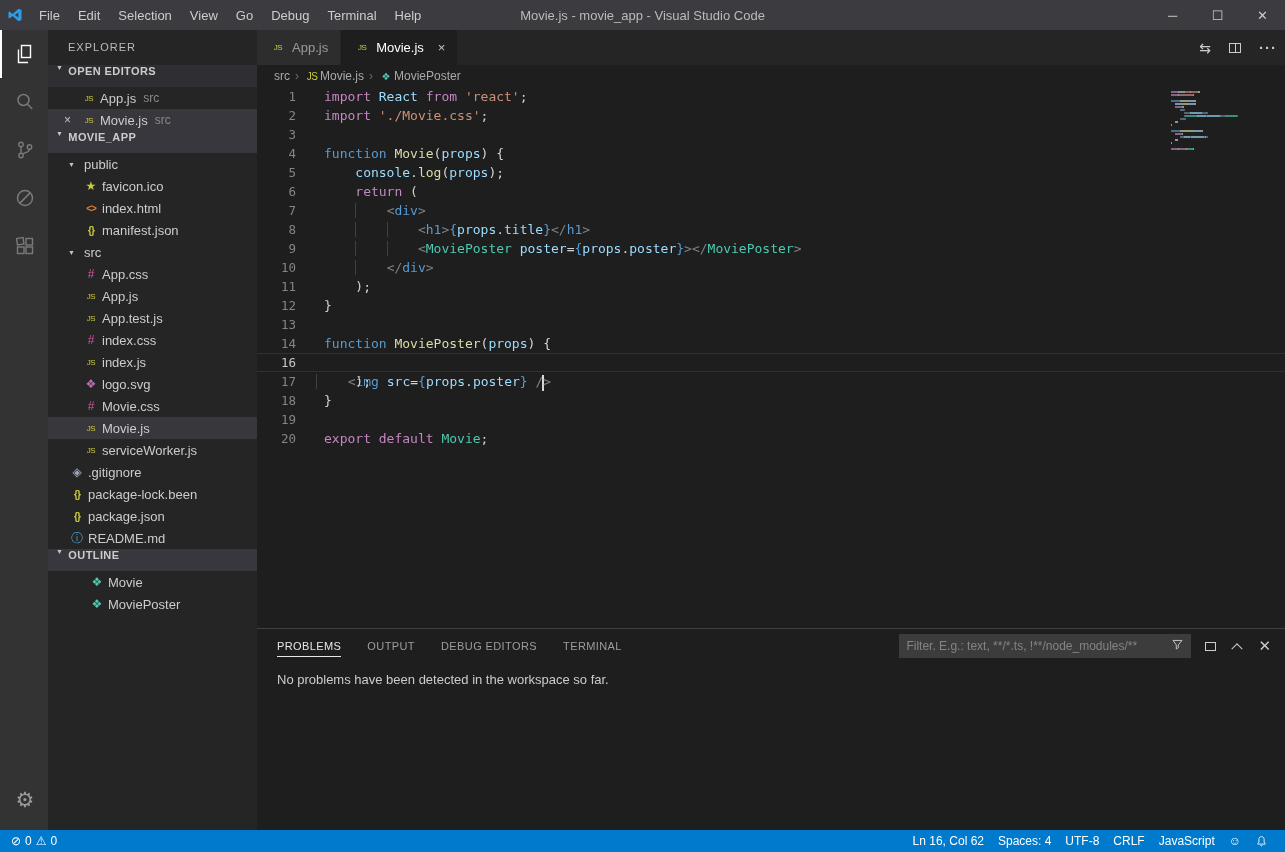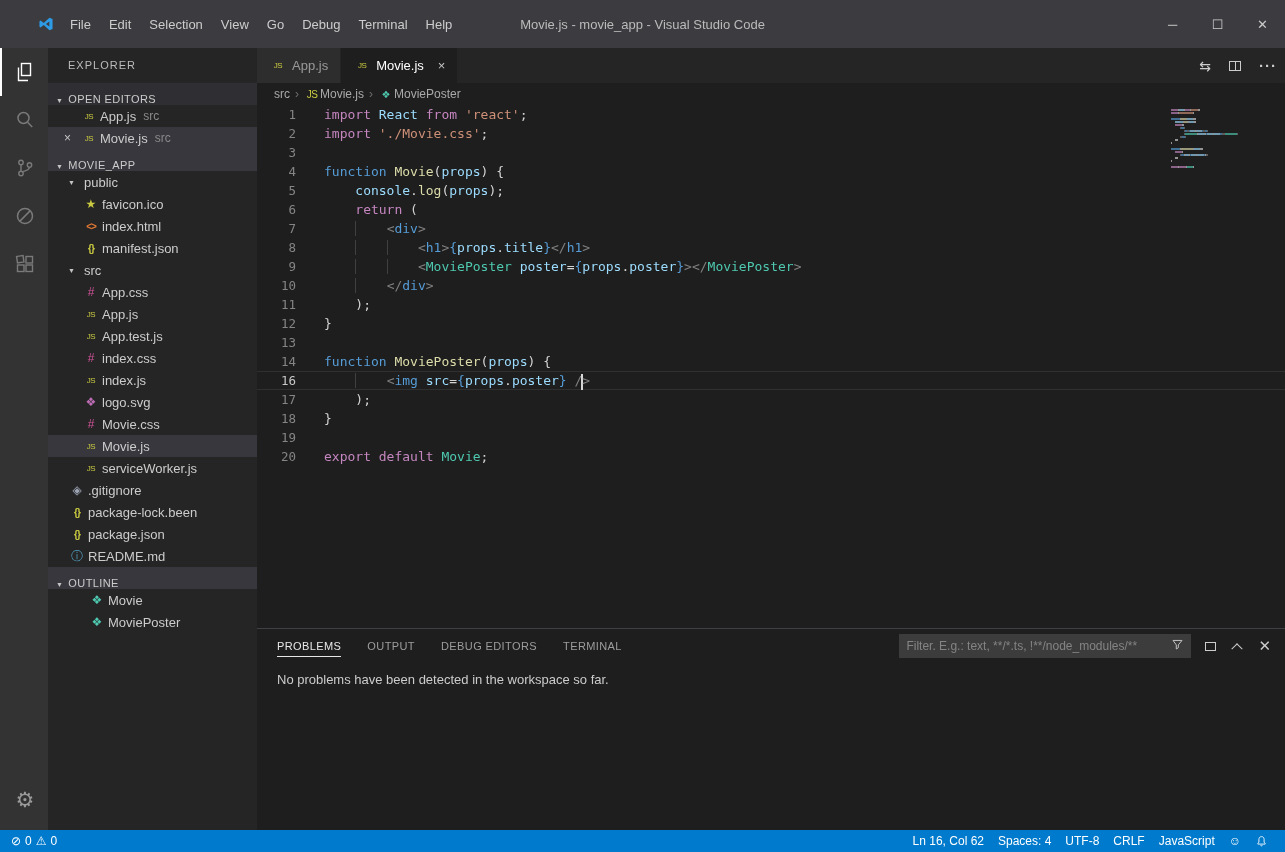--- a/index.html
+++ b/index.html
@@ -1,41 +1,41 @@
 <!DOCTYPE html>
 <html><head>
 <meta charset="utf-8">
 <style>
   *{margin:0;padding:0;box-sizing:border-box;}
   html,body{width:1285px;height:852px;overflow:hidden;}
   body{background:#1e1e1e;font-family:"Liberation Sans",sans-serif;font-size:13px;color:#cccccc;}
   .window{display:flex;flex-direction:column;width:1285px;height:852px;}
 
   
-  .titlebar{height:48px;background:#3b3b40;display:flex;align-items:center;position:relative;flex-shrink:0;padding-left:31px;}
+  .titlebar{height:30px;background:#3b3b40;display:flex;align-items:center;position:relative;flex-shrink:0;}
   .logo{width:30px;display:flex;justify-content:center;align-items:center;}
   .menubar{display:flex;height:30px;align-items:center;}
   .menu-item{padding:0 9px;color:#cccccc;font-size:13px;cursor:default;}
   .window-title{position:absolute;left:50%;transform:translateX(-50%);color:#bbbbbb;font-size:13px;white-space:nowrap;}
   .win-controls{margin-left:auto;display:flex;height:30px;}
   .win-btn{width:45px;display:flex;align-items:center;justify-content:center;color:#cccccc;font-size:13px;}
 
   .main{flex:1;display:flex;min-height:0;}
 
   
   .activitybar{width:48px;background:#333333;display:flex;flex-direction:column;align-items:center;flex-shrink:0;}
   .ab-item{width:48px;height:48px;display:flex;align-items:center;justify-content:center;color:#7a7a7a;border-left:2px solid transparent;}
   .ab-item.active{color:#ffffff;border-left:2px solid #ffffff;}
   .ab-bottom{margin-top:auto;margin-bottom:6px;}
   .gear{font-size:21px;color:#9a9a9a;}
 
   
   .sidebar{width:209px;background:#252526;display:flex;flex-direction:column;overflow:hidden;flex-shrink:0;}
   .sidebar-title{height:35px;line-height:35px;padding-left:20px;font-size:11px;color:#bbbbbb;letter-spacing:1px;flex-shrink:0;}
-  .section-header{height:22px;display:flex;align-items:flex-end;font-size:11px;font-weight:normal;color:#cccccc;letter-spacing:.4px;padding-left:8px;flex-shrink:0;}
+  .section-header{height:22px;display:flex;align-items:flex-start;font-size:11px;font-weight:bold;color:#cccccc;letter-spacing:.4px;padding-left:8px;flex-shrink:0;}
   .oe-header{background:#2f2f33;}
   .ws-header{background:#37373d;}
   .outline-header{background:#37373d;}
   .twisty{font-size:7px;color:#c5c5c5;margin-right:5px;transform:translateY(-1px);}
   .row{height:22px;display:flex;align-items:center;color:#cccccc;white-space:nowrap;cursor:default;}
   .row.selected{background:#37373d;}
   .ficon{display:inline-flex;width:18px;justify-content:center;font-size:12px;flex-shrink:0;}
   .i-js{font-size:8px;font-weight:normal;letter-spacing:-.5px;}
   .i-sm{font-size:10px;font-weight:bold;letter-spacing:-1px;}
   .oe-row{padding-left:16px;}
@@ -59,21 +59,21 @@
   .more-dots{font-size:15px;font-weight:bold;letter-spacing:1px;}
 
   .breadcrumbs{height:22px;display:flex;align-items:center;padding-left:17px;color:#a9a9a9;font-size:12px;flex-shrink:0;}
   .bc-sep{margin:0 5px;color:#6e6e6e;}
   .bc-item{display:flex;align-items:center;}
   .bc-item .ficon{width:16px;font-size:10px;}
 
   
   .code-area{flex:1;position:relative;overflow:hidden;font-family:"DejaVu Sans Mono",monospace;font-size:13px;}
   .code-line{display:flex;height:19px;line-height:19px;}
-  .code-line.current{box-shadow:inset 0 1px 0 #303030, inset 0 -1px 0 #303030;}
+  .code-line.current{box-shadow:inset 0 1px 0 #303030, inset 0 -1px 0 #303030;flex-direction:column;}
   .gutter{width:39px;text-align:right;color:#858585;flex-shrink:0;font-size:12.5px;}
   .current .gutter{color:#c6c6c6;}
   .line-content{padding-left:28px;white-space:pre;}
   .line-content span{white-space:pre;}
   .guide{box-shadow:inset 1px 0 0 #404040;}
   .cursor{display:inline-block;width:2px;height:16px;background:#d7d7d7;vertical-align:middle;margin:0 -1px;}
 
   .minimap{position:absolute;top:4px;right:14px;width:100px;}
   .mm-line{height:2px;margin-bottom:1px;display:flex;}
   .mm-tok{height:2px;opacity:.65;flex-shrink:0;}

